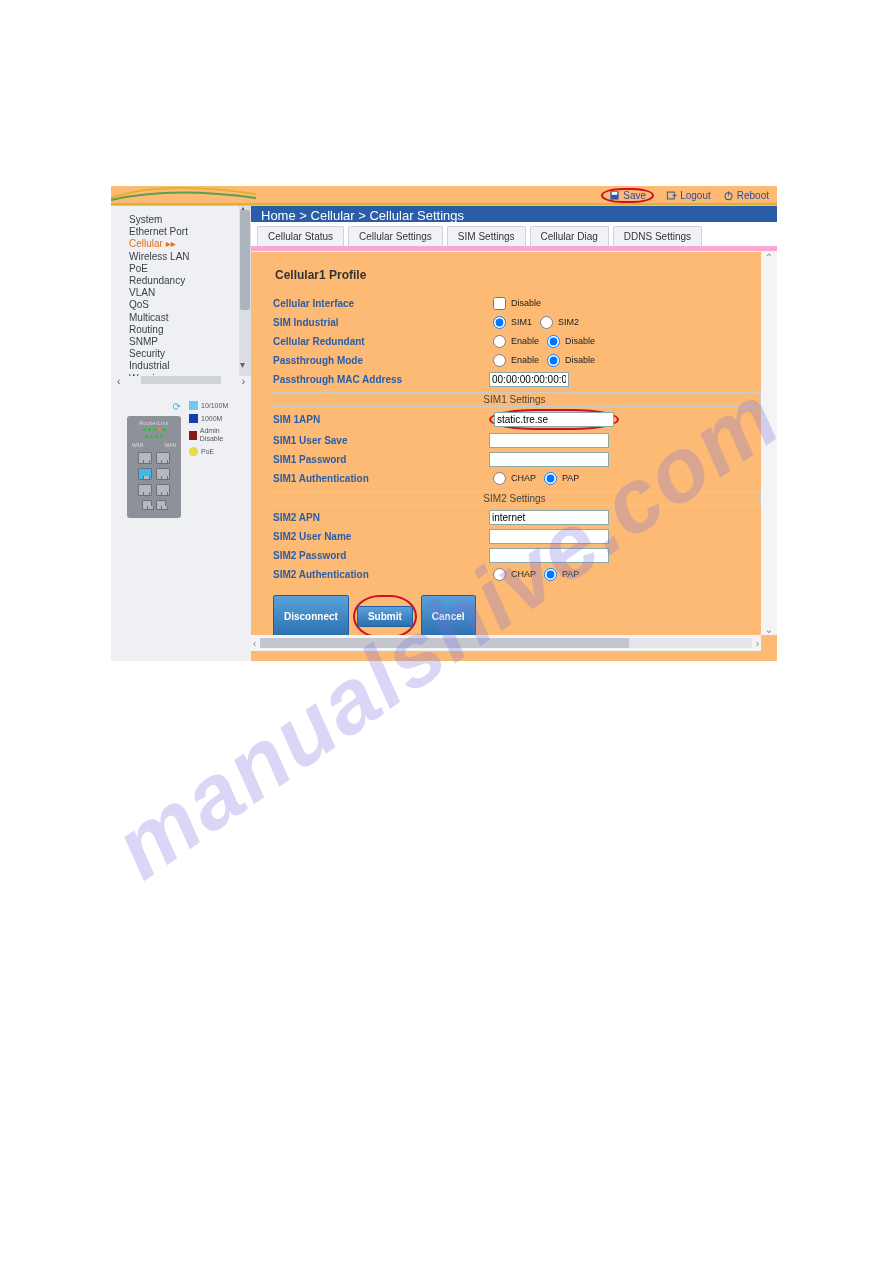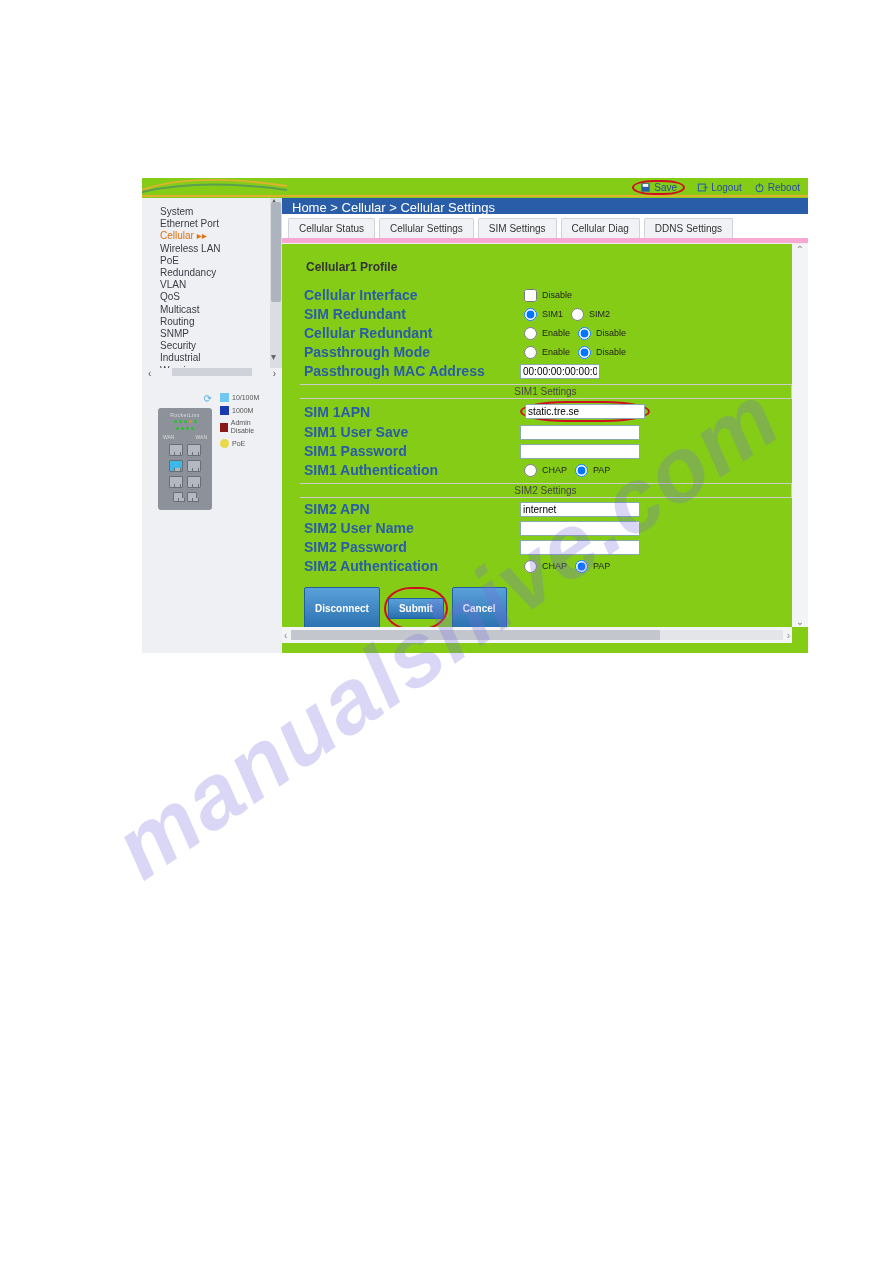--- a/index.html
+++ b/index.html
@@ -21,25 +21,24 @@
     font-style: italic;
     color: rgba(120, 110, 220, 0.28);
     pointer-events: none;
     z-index: 500;
     white-space: nowrap;
     letter-spacing: 2px;
   }
   .shell {
     position: absolute;
     left: 111px;
-    top: 178px;
+    top: 186px;
     width: 666px;
     height: 475px;
-    background: #84cc16;
-    margin-left: 31px;
+    background: #fdba74;
   }
   
   .swoosh {
     position: absolute;
     top: 0px;
     left: 0px;
     width: 145px;
     height: 16px;
   }
   .swoosh svg { width: 100%; height: 100%; }
@@ -242,21 +241,21 @@
   .form-row {
     display: flex;
     align-items: center;
     min-height: 18px;
     margin-bottom: 1px;
   }
   .form-label {
     width: 220px;
     color: #2a5da8;
     font-weight: bold;
-    font-size: 14px;
+    font-size: 10px;
     padding-left: 4px;
   }
   .form-ctl { display:flex; align-items:center; gap:4px; }
   .form-ctl input[type="text"], .form-ctl input[type="password"] {
     width: 120px; height: 15px; font-size:10px; padding:0 2px;
     border: 1px solid #8aa; background:#fff;
   }
   .w80 { width:80px !important; }
   .form-ctl select {
     width: 58px; height: 16px; font-size:10px; border:1px solid #8aa;
@@ -437,21 +436,21 @@
         <div class="section-title">Cellular1 Profile</div>
 
         <div class="form-row">
           <div class="form-label">Cellular Interface</div>
           <div class="form-ctl">
             <input type="checkbox" style="">
             <span class="ctl-lbl">Disable</span>
           </div>
         </div>
         <div class="form-row">
-          <div class="form-label">SIM Redundant</div>
+          <div class="form-label">SIM Industrial</div>
           <div class="form-ctl">
             <input type="radio" name="sim" checked="" style="">
               <span class="ctl-lbl">SIM1</span>
             <input type="radio" name="sim" style="">
               <span class="ctl-lbl">SIM2</span>
           </div>
         </div>
         <div class="form-row">
           <div class="form-label">Cellular Redundant</div>
           <div class="form-ctl">

